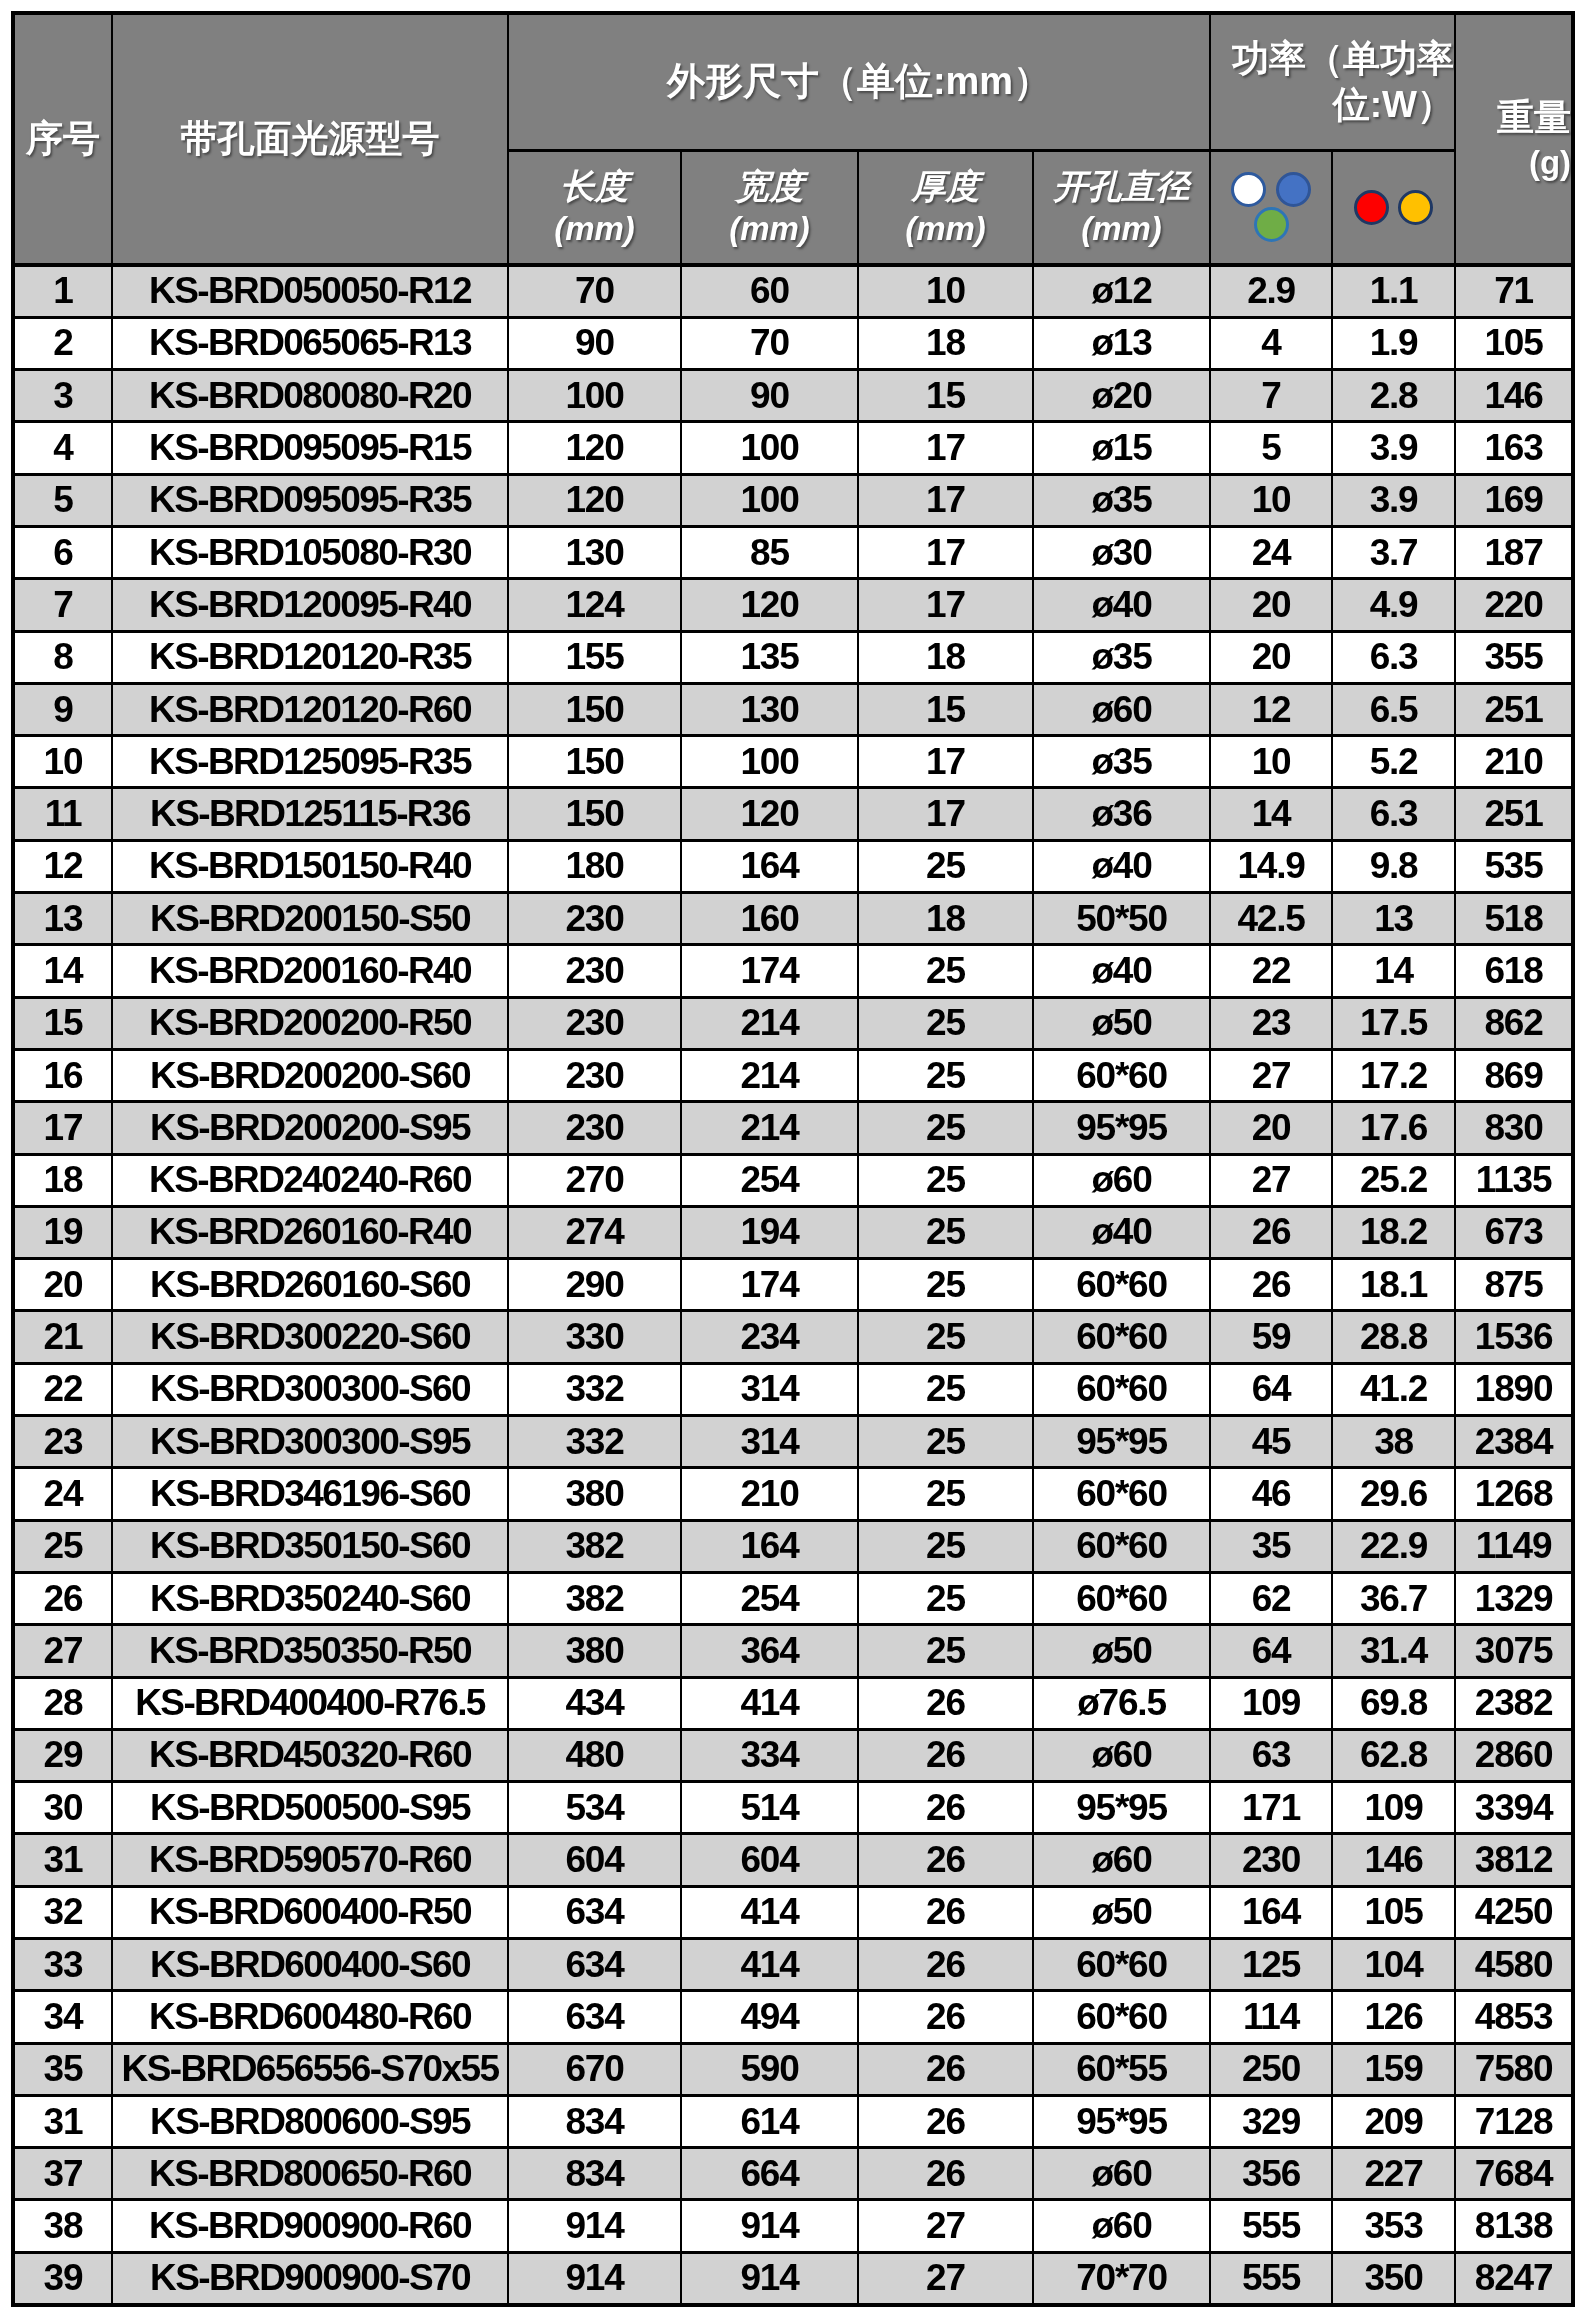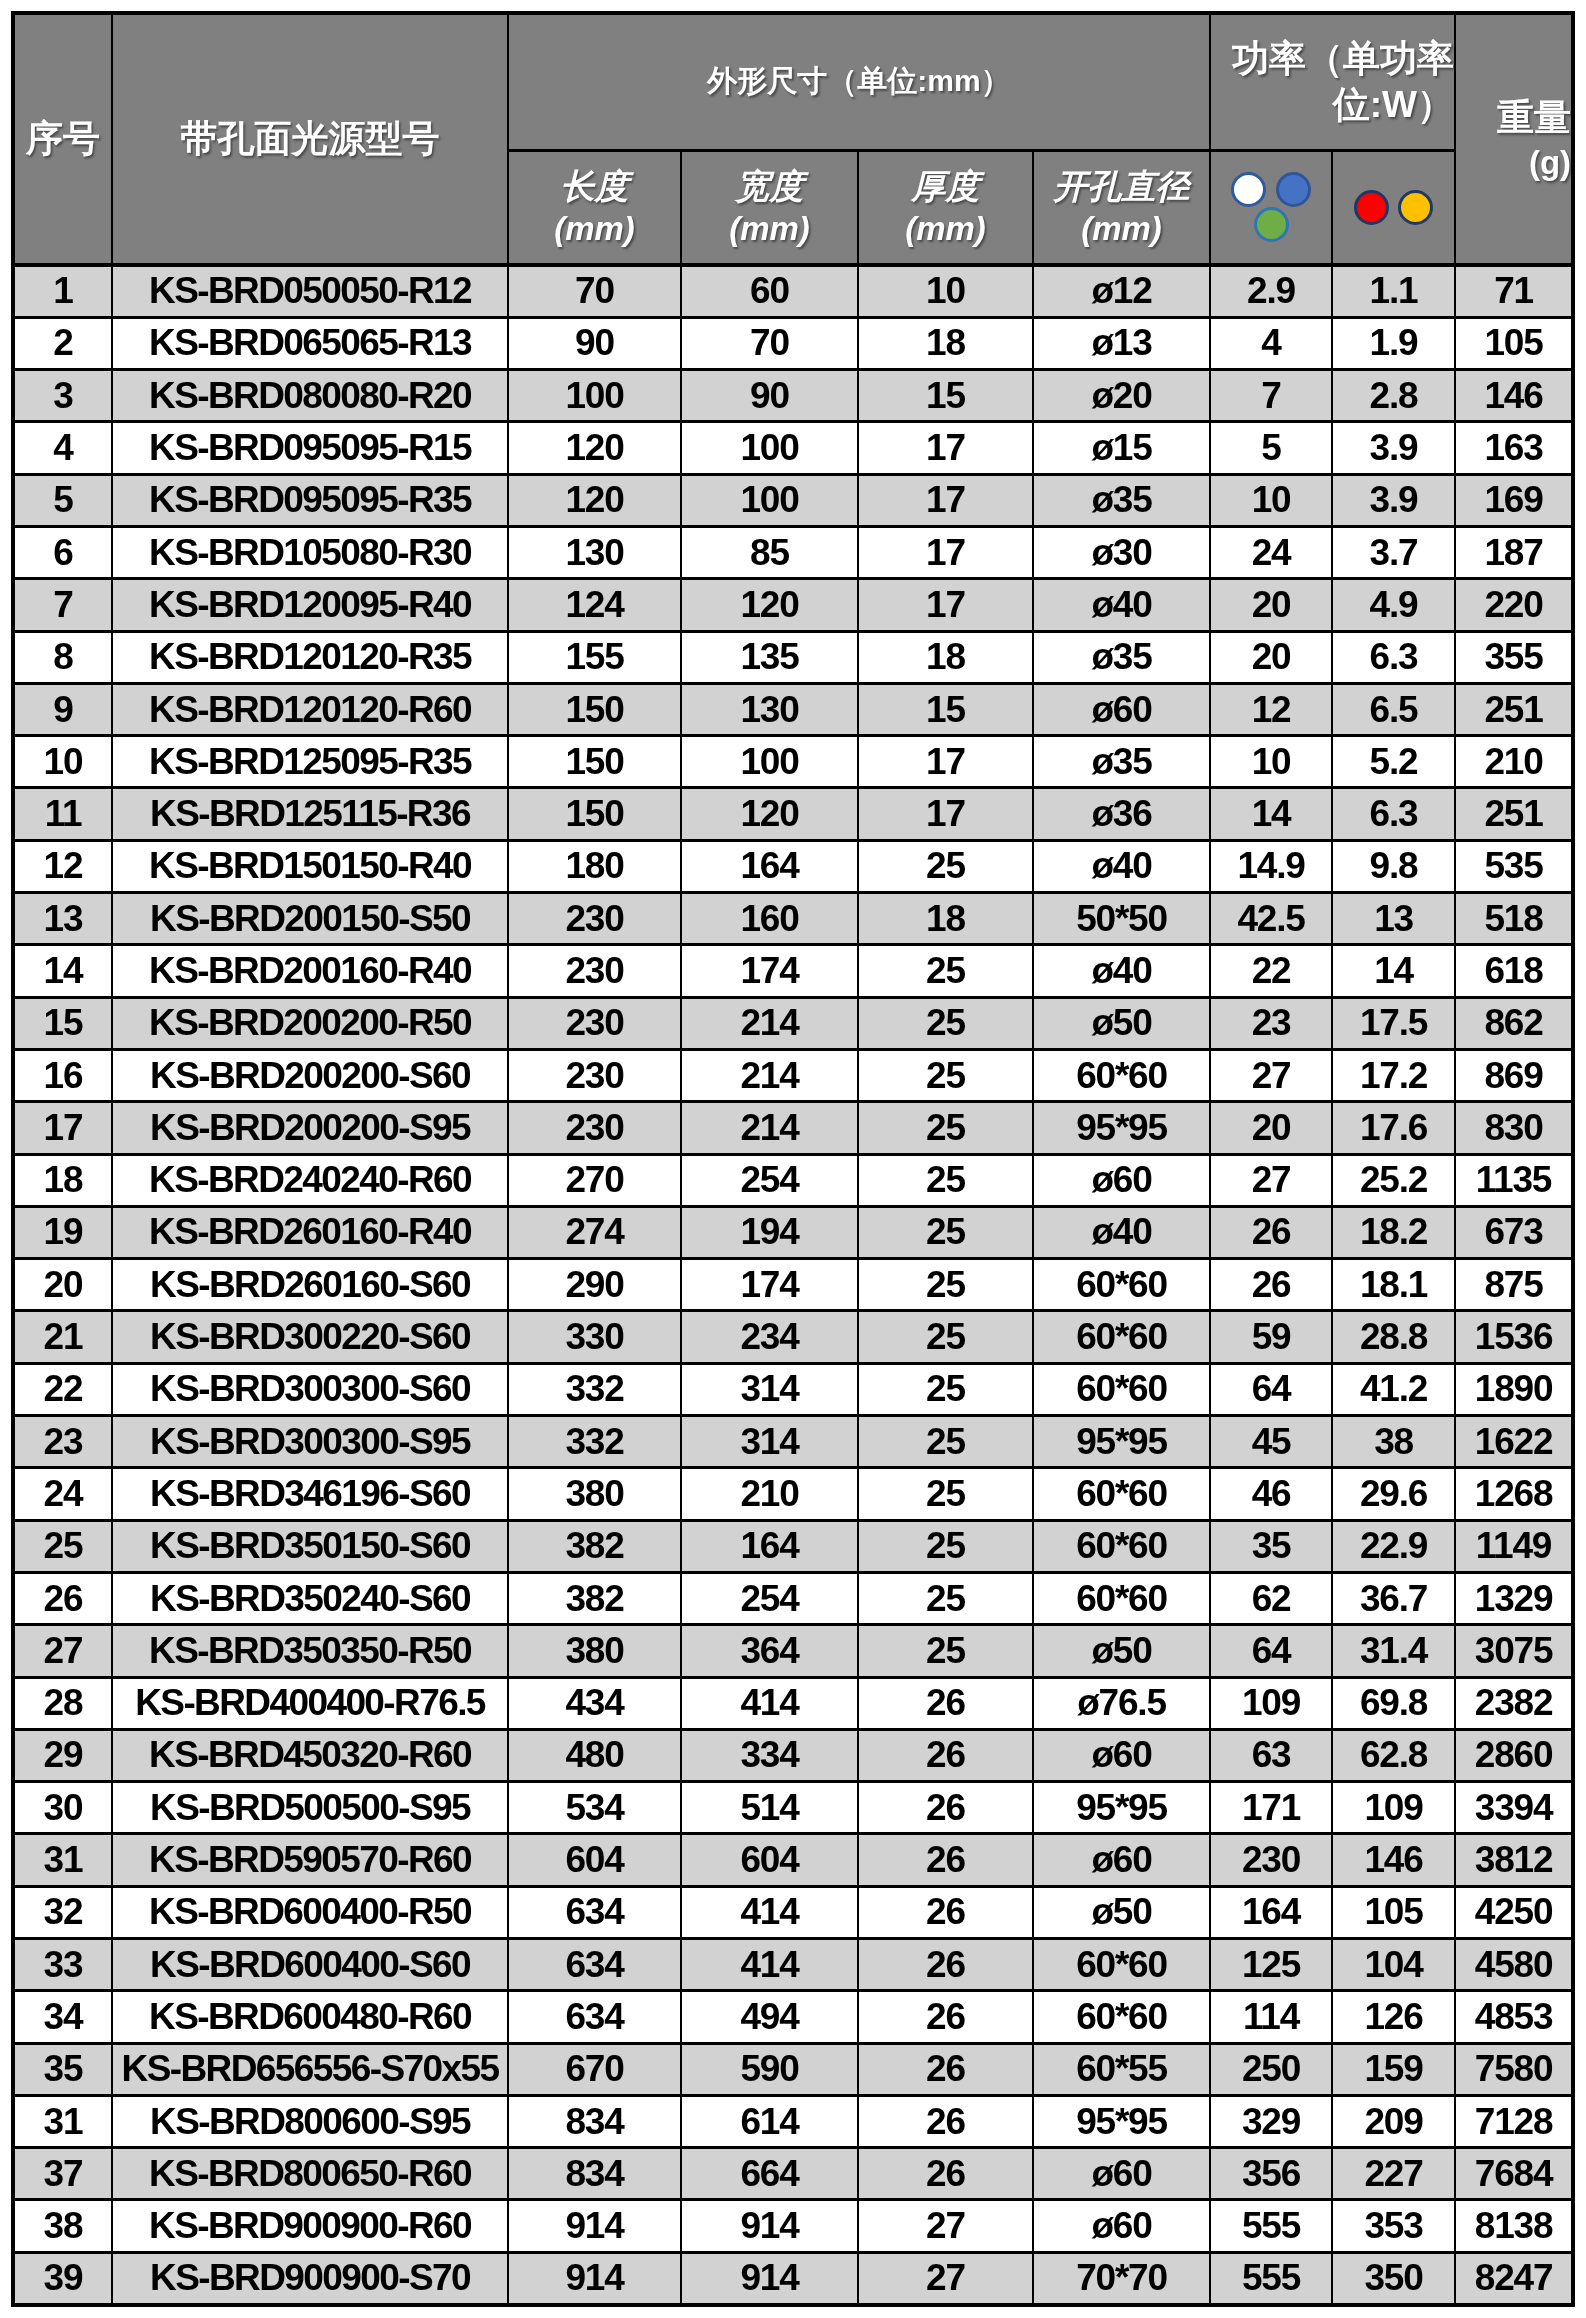--- a/index.html
+++ b/index.html
@@ -36,21 +36,21 @@
     overflow: hidden;
   }
   thead th {
     background: #808080;
     color: #ffffff;
     text-shadow: 1.6px 1.6px 2.4px rgba(0,0,0,0.45);
   }
   thead { border-bottom: 4.8px solid #000; }
   tr.h1 { height: 137px; }
   tr.h2 { height: 115px; }
-  .h-big  { font-size: 30px; letter-spacing: 0; }
+  .h-big  { font-size: 38px; letter-spacing: 0; }
   .h-side { font-size: 37px; }
   .h-sub  { font-size: 34px; line-height: 1.25; font-style: italic; }
   .h-sub .l2, .twoline .l2 { font-size: 33px; }
   .twoline { font-size: 37px; line-height: 1.25; text-align: right; }
   tbody tr { height: 52px; }
   tbody tr:nth-child(odd)  { background: #D2D2D2; }
   tbody tr:nth-child(even) { background: #FFFFFF; }
   tbody td {
     font-size: 37px;
     letter-spacing: -1.2px;
@@ -390,21 +390,21 @@
 
   <tr>
     <td>23</td>
     <td class="model">KS-BRD300300-S95</td>
     <td>332</td>
     <td>314</td>
     <td>25</td>
     <td>95*95</td>
     <td>45</td>
     <td>38</td>
-    <td>1622</td>
+    <td>2384</td>
   </tr>
 
   <tr>
     <td>24</td>
     <td class="model">KS-BRD346196-S60</td>
     <td>380</td>
     <td>210</td>
     <td>25</td>
     <td>60*60</td>
     <td>46</td>

